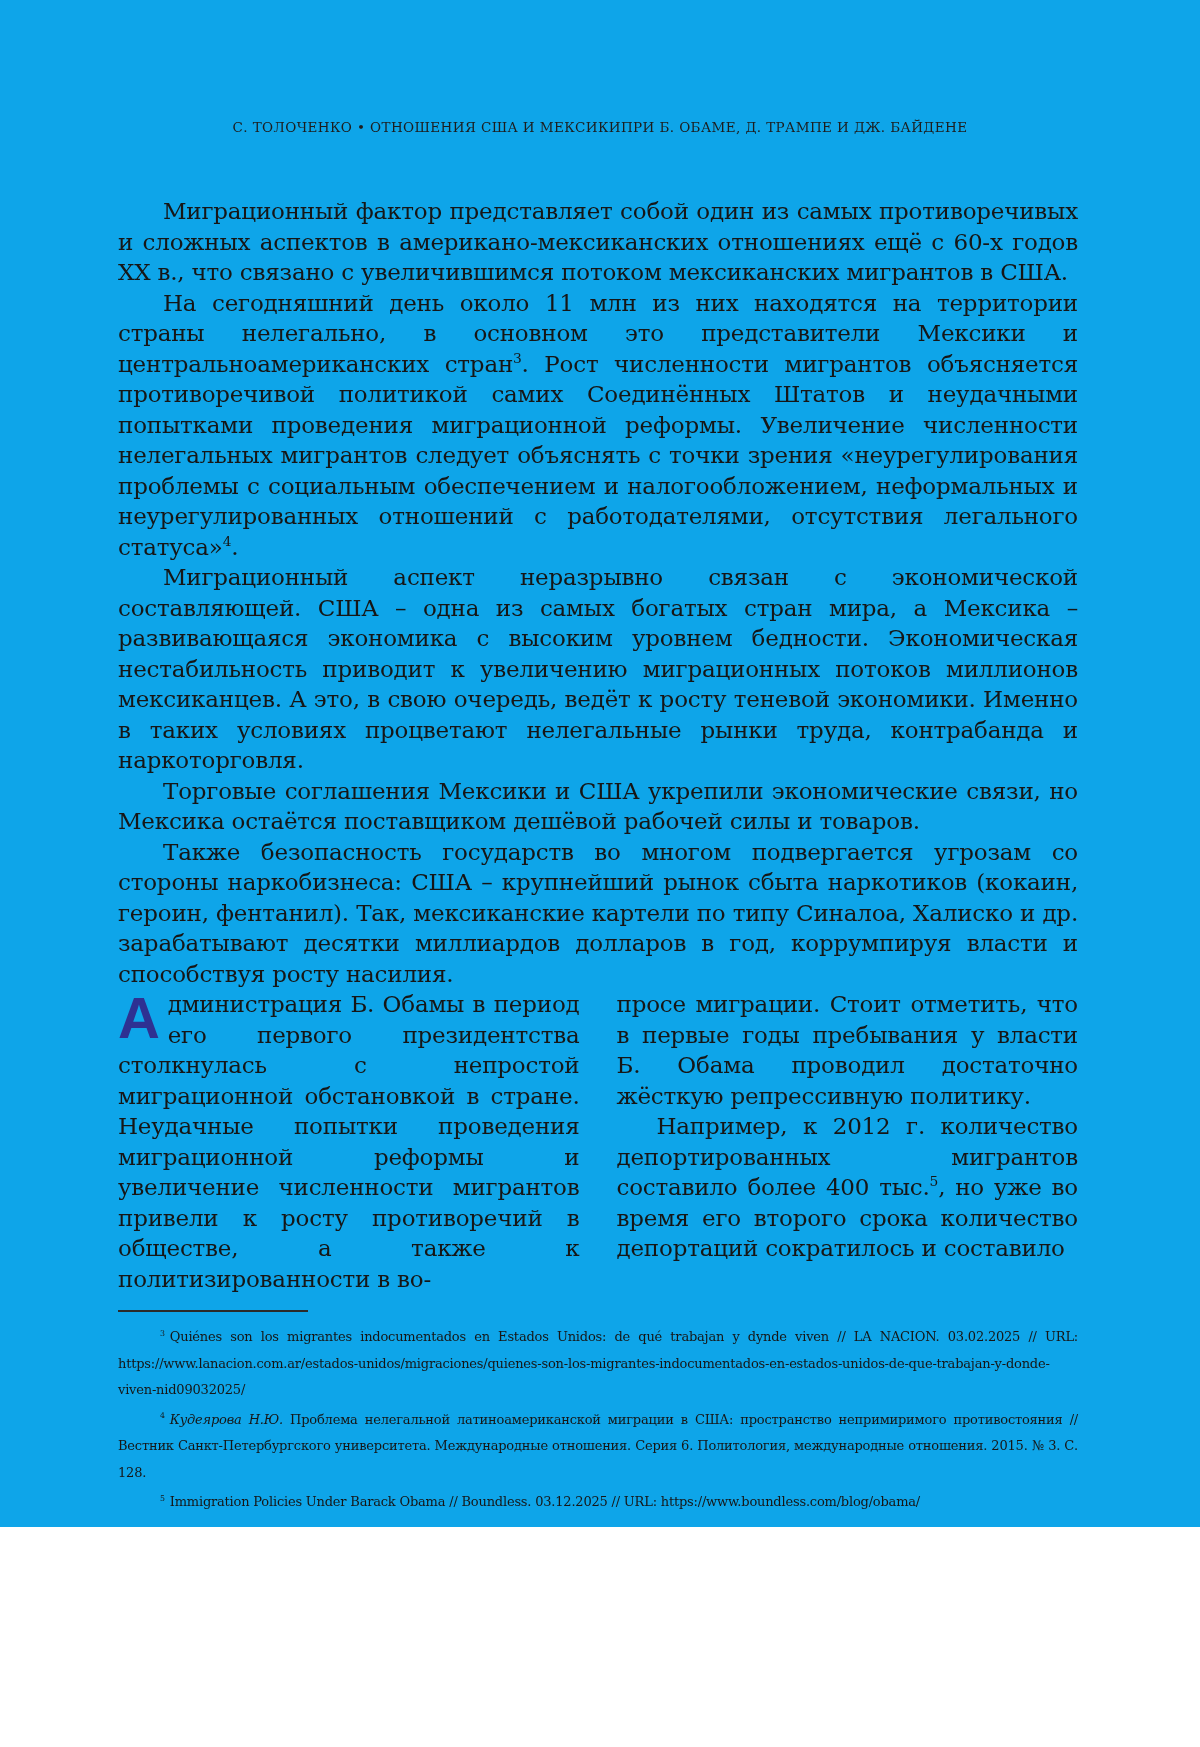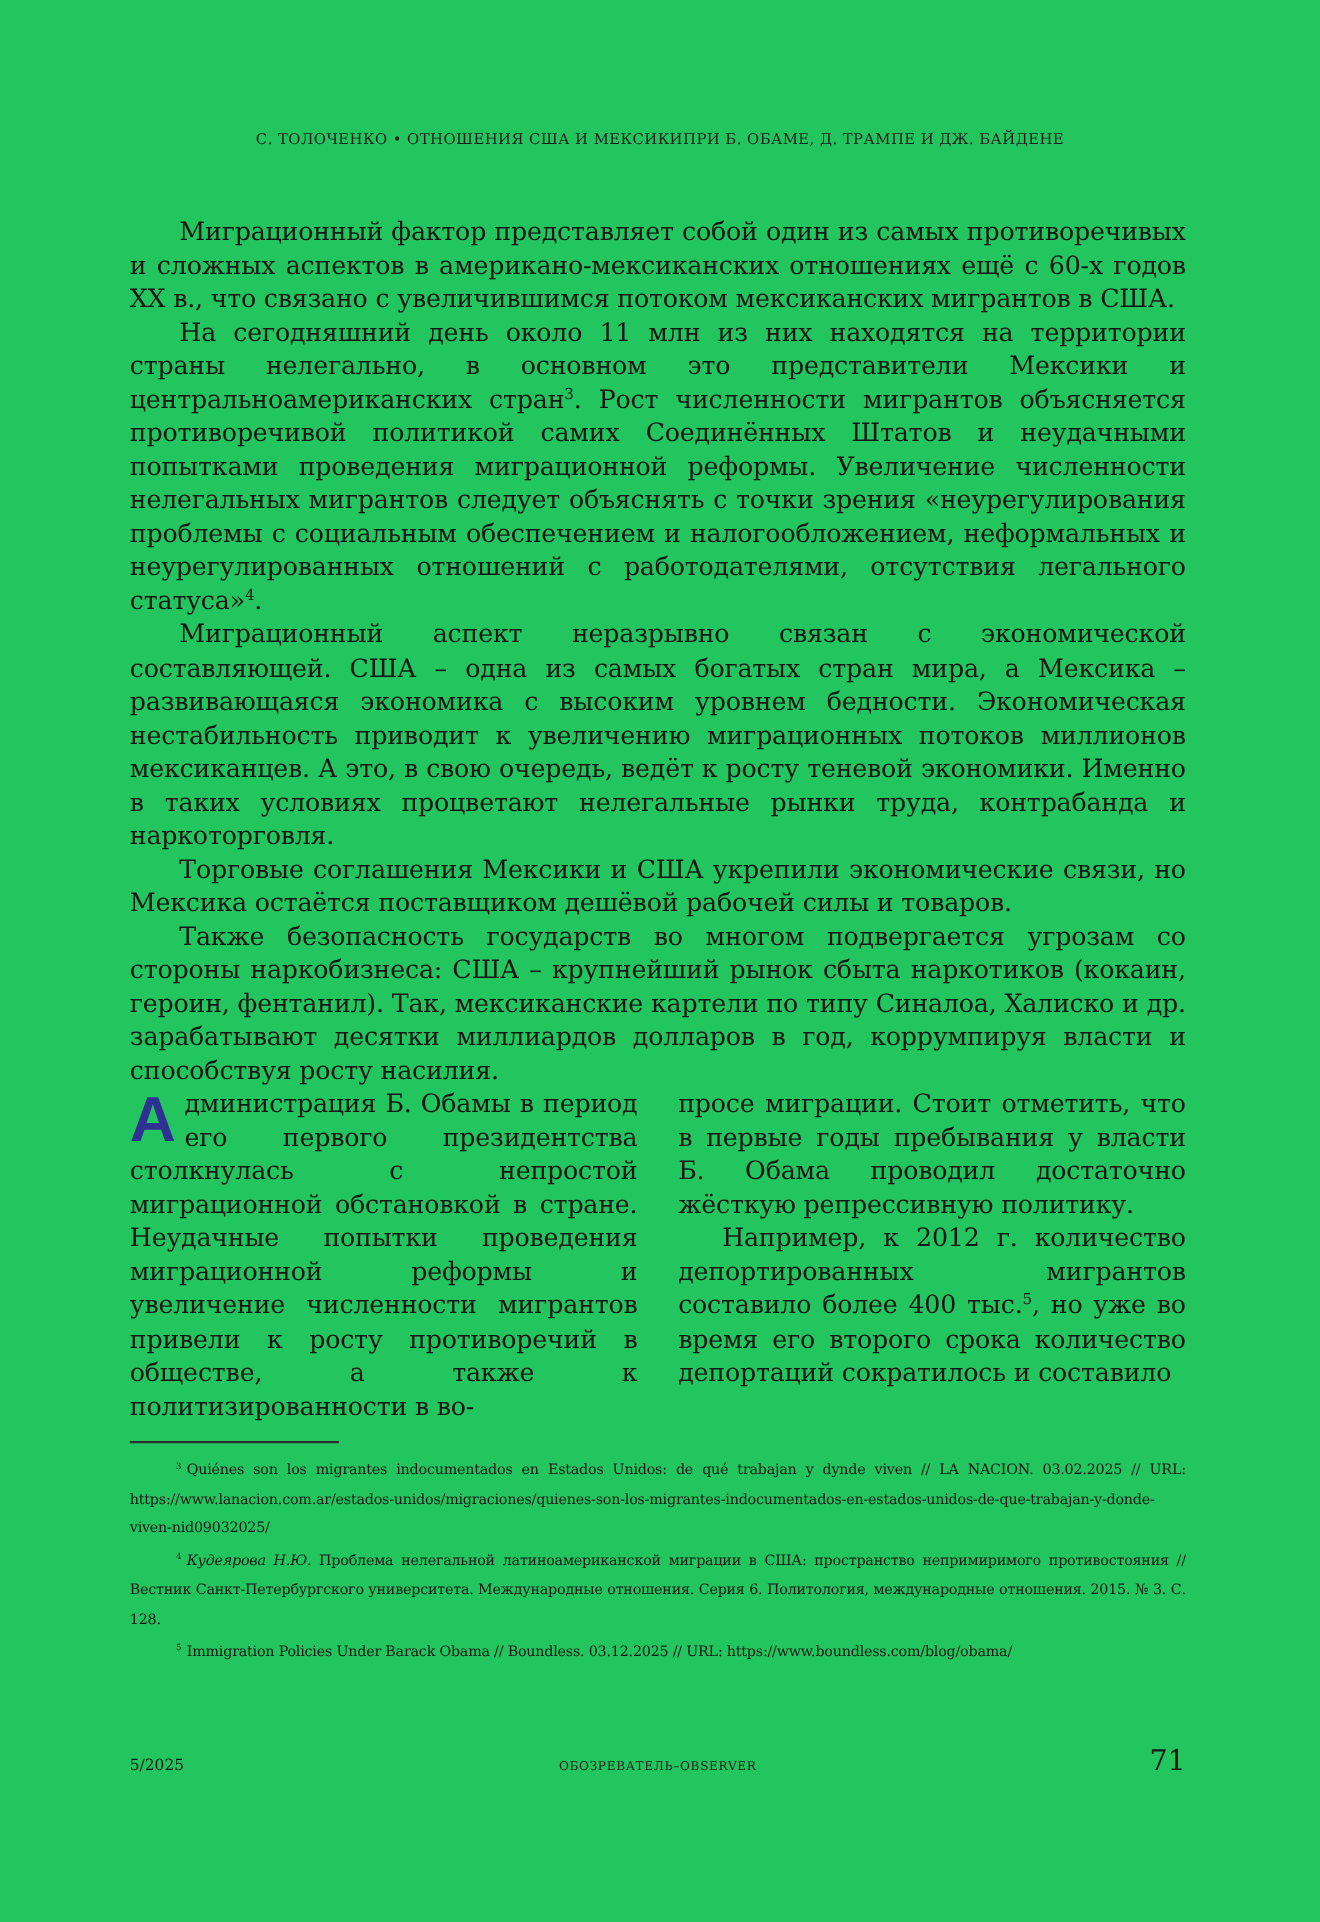--- a/index.html
+++ b/index.html
@@ -5,23 +5,23 @@
   html, body { margin: 0; padding: 0; }
   body {
     width: 1200px; height: 1747px;
     background: #ffffff;
     color: #161616;
     font-family: "DejaVu Serif", serif;
     -webkit-font-smoothing: antialiased;
   }
   .page {
     position: relative;
-    width: 1200px; height: 1747px;
+    width: 1200px; height: 1527px;
     overflow: hidden;
-    background: #22c55e;
+    background: #0ea5e9;
   }
   .running-head {
     position: absolute;
     top: 119px; left: 0; right: 0;
     text-align: center;
     font-size: 13.5px;
     letter-spacing: 0.4px;
     color: #1d1d1d;
     white-space: nowrap;
   }

